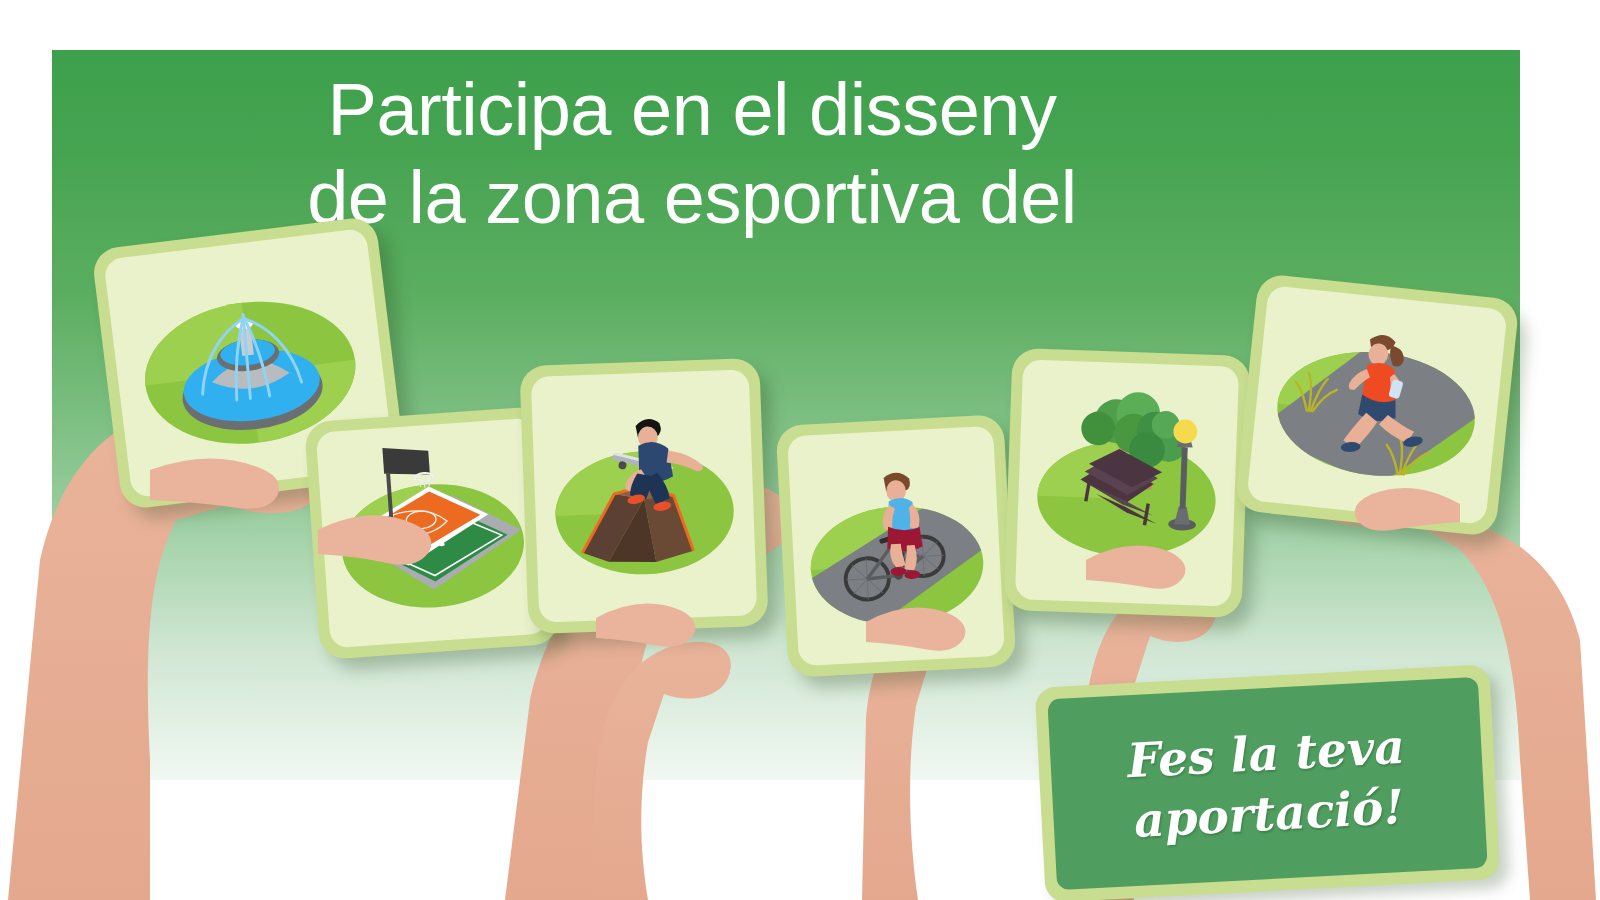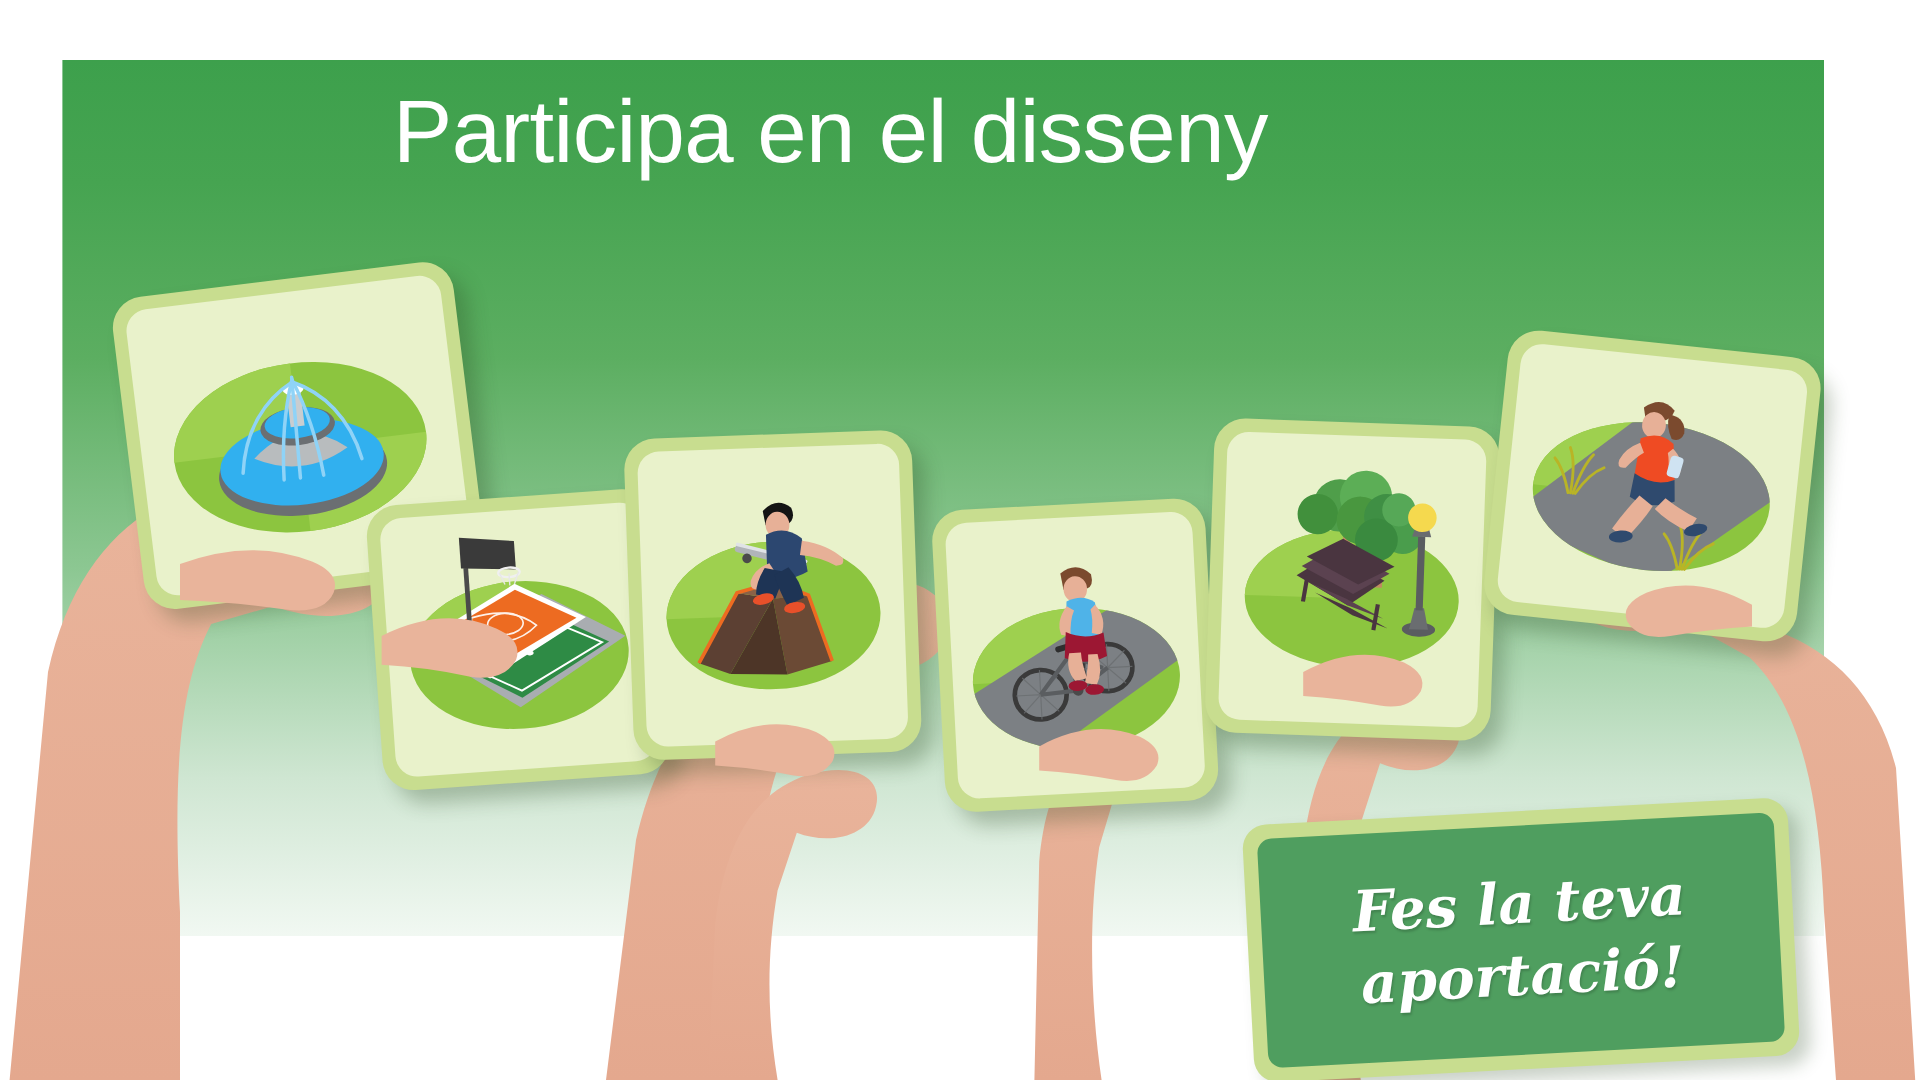--- a/index.html
+++ b/index.html
@@ -59,20 +59,21 @@
 </style>
 </head>
 <body>
 
 <div class="stage">
 
   <div class="panel"></div>
 
   <div class="headline">
     <span class="hl-line">Participa en el disseny</span>
+    <span class="hl-line">de la zona esportiva del</span>
   </div>
 
   <svg width="1600" height="900" style="position:absolute;left:0;top:0;">
     <defs>
       <linearGradient id="skinG" x1="0" y1="0" x2="0" y2="1">
         <stop offset="0%" stop-color="#e9b49b"></stop>
         <stop offset="100%" stop-color="#e4a88e"></stop>
       </linearGradient>
       <filter id="soft" x="-30%" y="-30%" width="170%" height="170%">
         <feGaussianBlur stdDeviation="5"></feGaussianBlur>

